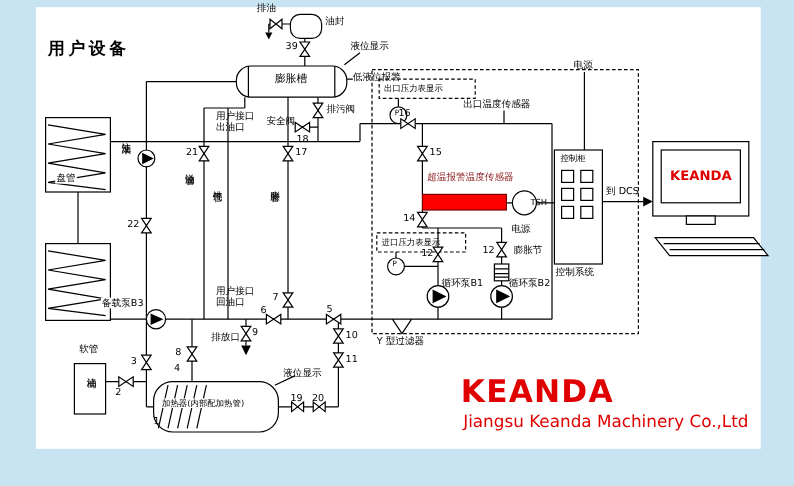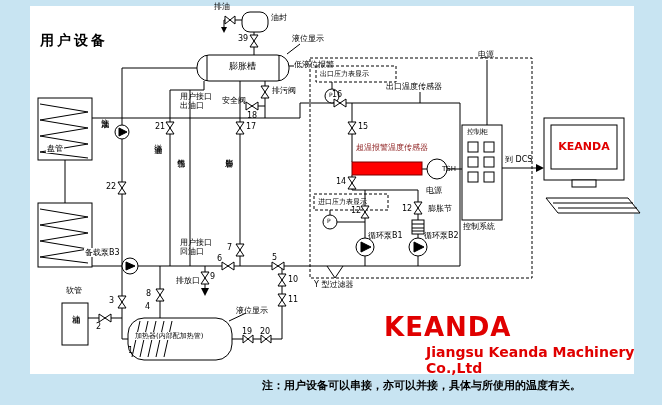--- a/index.html
+++ b/index.html
@@ -16,22 +16,22 @@
   .f6 { font-size:6px; }
   .alarm { color:var(--alarm_text,#8b1a1a); }
   .title { position:absolute; left:40px; top:32px; font-size:14px; font-weight:bold; letter-spacing:3px;text-align:right; }
   .screen-text { position:absolute; left:551px; top:140px; width:66px; text-align:center;
                  font-size:11px; font-weight:bold; color:var(--brand_red,#e00000); }
   .tsh-text { position:absolute; left:427px; top:165px; width:44px; text-align:center; font-size:7px; }
   .logo-en { position:absolute; left:384px; top:312px; font-size:26px; font-weight:bold;
              color:var(--brand_red,#e00000); letter-spacing:1px; }
   .logo-cn { position:absolute; left:505px; top:315px; font-size:23px; font-weight:bold;
              color:var(--brand_red,#e00000); }
-  .logo-co { position:absolute; left:386px; top:344px; font-size:14px; font-weight:bold;
-             color:var(--brand_red,#e00000);margin-left:40px; }
+  .logo-co { position:absolute; left:386px; top:344px; font-size:14px; font-weight:normal;
+             color:var(--brand_red,#e00000); }
   .note { position:absolute; left:262px; top:378px; font-size:11px; font-weight:bold; color:#000; }
 </style>
 </head>
 <body>
 
 <div id="stage">
   <div id="canvas"></div>
 
   <svg class="diagram" width="662" height="405" viewBox="0 0 662 405">
 
@@ -218,14 +218,13 @@
   <div class="num" style="left:260px;top:327px">20</div>
   <div class="num" style="left:155px;top:122px">21</div>
   <div class="num" style="left:106px;top:182px">22</div>
   <div class="num" style="left:238px;top:34px">39</div>
 
   <div class="screen-text">KEANDA</div>
 
   <div class="logo-en">KEANDA</div>
   <div class="logo-co">Jiangsu Keanda Machinery Co.,Ltd</div>
 
-  <div class="note">注：用户设备可以串接，亦可以并接，具体与所使用的温度有关。</div>
 </div>
 
 </body></html>

